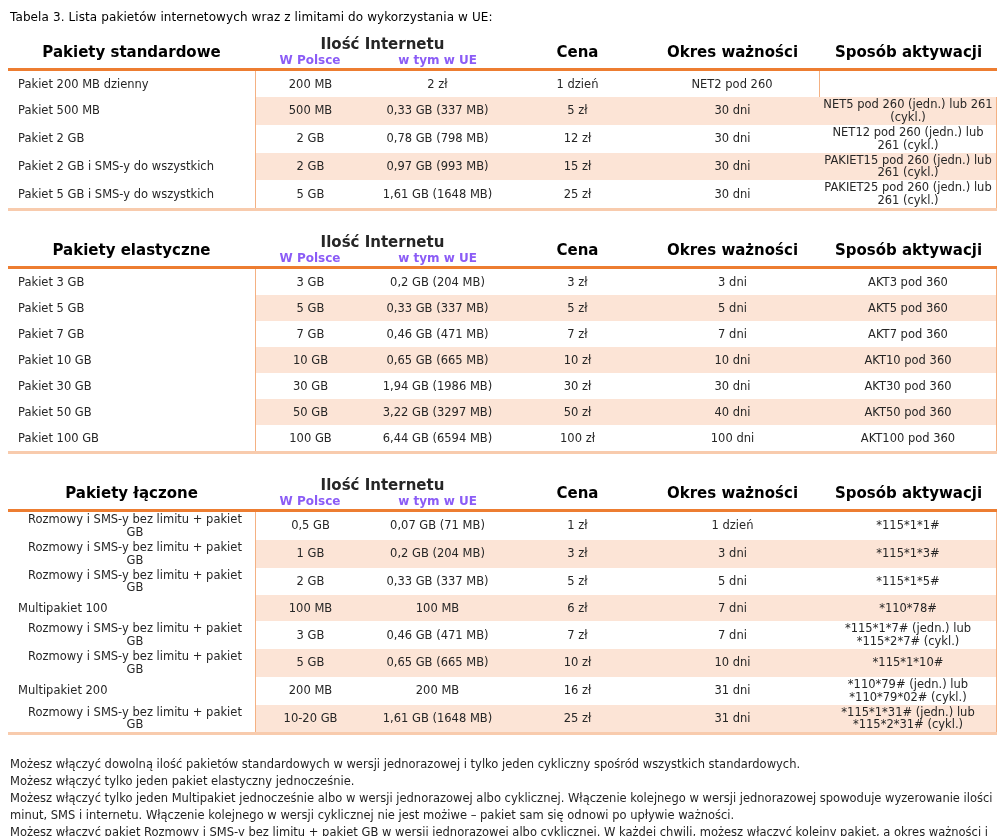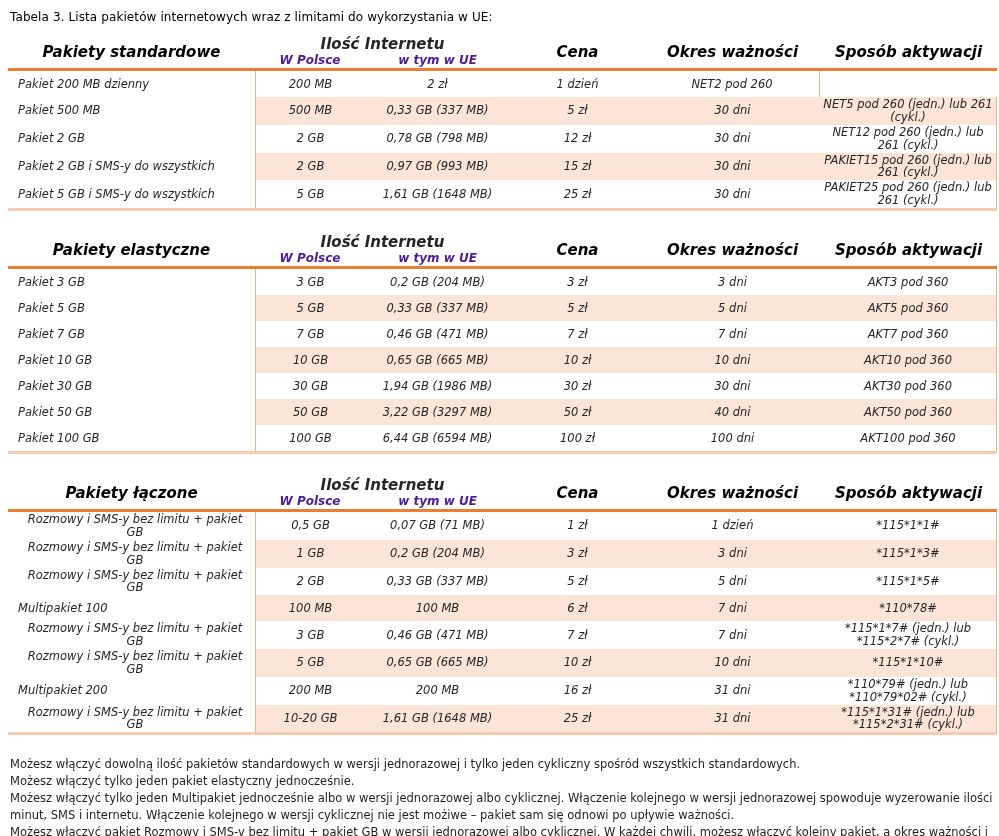--- a/index.html
+++ b/index.html
@@ -15,40 +15,40 @@
     width:999px;height:836px;
     font-family:"DejaVu Sans","Liberation Sans",sans-serif;
     color:var(--text);
     overflow:hidden;
   }
   .page{padding:8px 5px 0 8px;width:997px;}
   .doc-title{
     font-size:12px;font-weight:normal;color:#000;
     margin:2px 0 10px 2px;letter-spacing:0.1px;
   }
-  .pkg-table{width:989px;margin-bottom:21px;font-style:italic;}
+  .pkg-table{width:989px;margin-bottom:21px;}
   .tbl-header{
     display:grid;
     grid-template-columns:247px 110px 145px 135px 175px 177px;
     border-bottom:3px solid var(--accent);
     align-items:center;
     padding:2px 0 1px 0;
     min-height:36px;
   }
   .hd{ text-align:center; font-weight:bold; color:#000; font-size:15px; }
   .hd-name{grid-column:1;}
   .hd-internet{
     grid-column:2 / 4;
     display:flex;flex-direction:column;align-items:stretch;justify-content:flex-start;
   }
   .hd-internet .group-title{text-align:center;font-size:15px;font-weight:bold;line-height:16px;}
   .hd-sub{
     display:grid;grid-template-columns:110px 145px;margin-top:1px;
   }
-  .hd-sub span{text-align:center;font-size:12px;font-weight:bold;color:#4c1d95;line-height:14px;}
+  .hd-sub span{text-align:center;font-size:12px;font-weight:bold;color:#8b5cf6;line-height:14px;}
   .tbl-body{border-bottom:3px solid var(--table-bottom);}
   .row{
     display:grid;
     grid-template-columns:247px 110px 145px 135px 175px 177px;
     min-height:26px;
     align-items:center;
     font-size:11.5px;
   }
   .cell{
     display:flex;align-items:center;justify-content:center;

